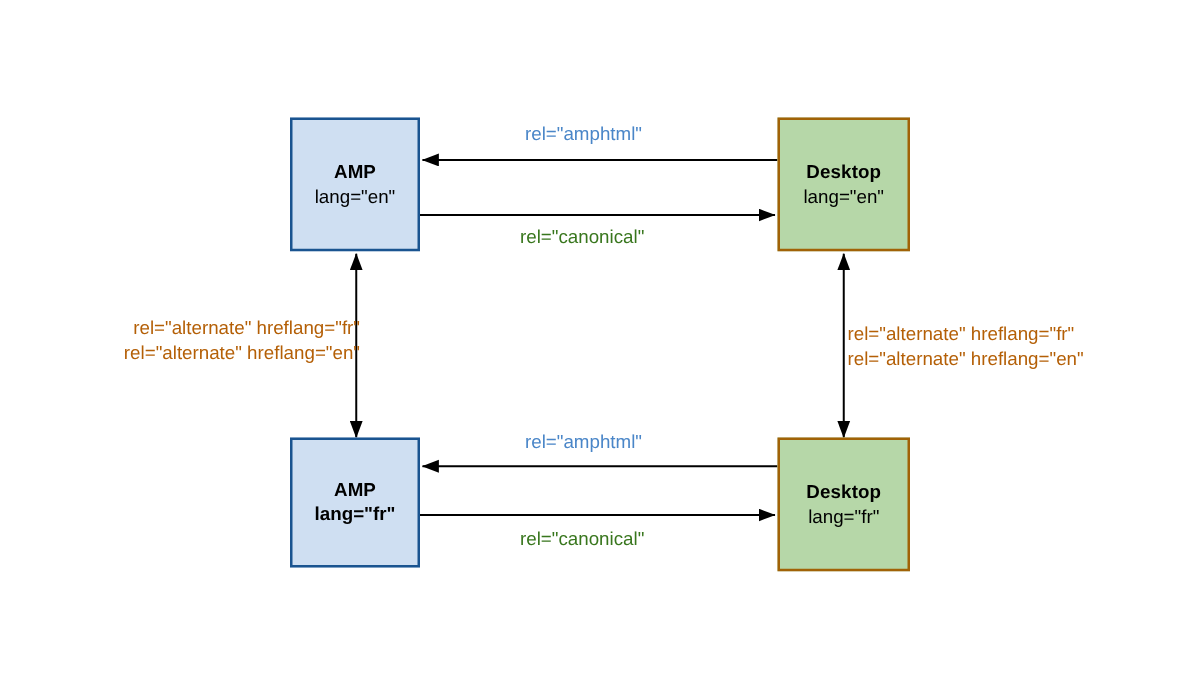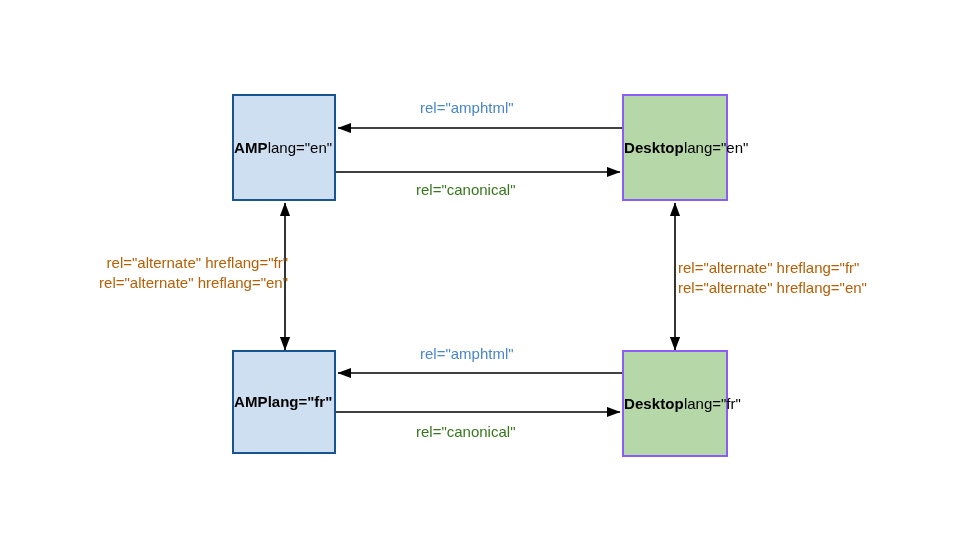--- a/index.html
+++ b/index.html
@@ -14,23 +14,23 @@
     background: #ffffff;
     font-family: "Liberation Sans", sans-serif;
     overflow: hidden;
   }
 
   
   .node {
     position: absolute;
     box-sizing: border-box;
     display: flex;
-    flex-direction: row;
+    flex-direction: column;
     align-items: center;
-    justify-content: flex-start;
+    justify-content: center;
     line-height: 1.28;
     text-align: center;
     color: #000000;
   }
   .node .title {
     font-size: 15px;
     font-weight: bold;
     letter-spacing: 0.1px;
   }
   .node .sub {
@@ -40,21 +40,21 @@
   .node .sub.bold {
     font-weight: bold;
   }
 
   .node.amp {
     background: #cfdff2;
     border: 2px solid #1a5490;
   }
   .node.desktop {
     background: #b6d7a8;
-    border: 2px solid #8b5cf6;
+    border: 2px solid #a16207;
   }
 
   #node-amp-en      { left: 232px; top: 94px;  width: 104px; height: 107px; }
   #node-desktop-en  { left: 622px; top: 94px;  width: 106px; height: 107px; }
   #node-amp-fr      { left: 232px; top: 350px; width: 104px; height: 104px; }
   #node-desktop-fr  { left: 622px; top: 350px; width: 106px; height: 107px; }
 
   
   .edge-label {
     position: absolute;

